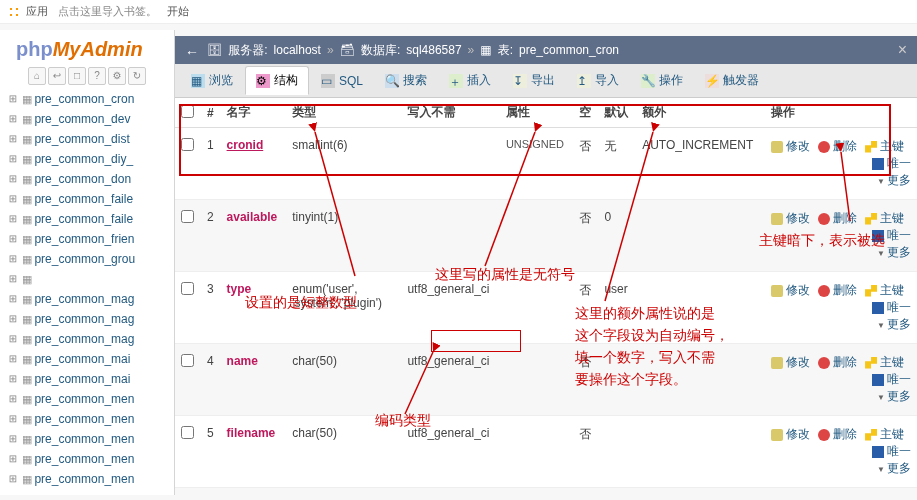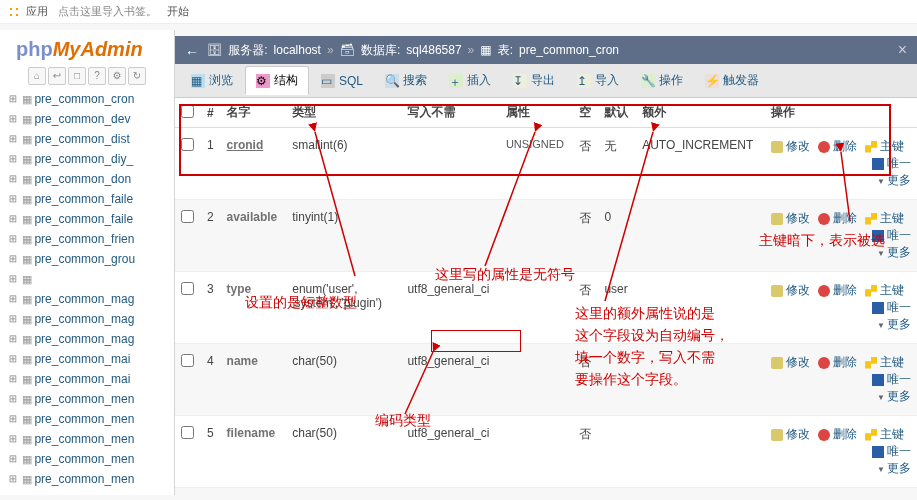--- a/index.html
+++ b/index.html
@@ -26,21 +26,21 @@
   .tabs { background: #e8e8e8; border-bottom: 1px solid #ccc; display: flex; align-items: center; height: 34px; padding: 0 6px; gap: 2px; }
   .tab { display: flex; align-items: center; gap: 4px; padding: 5px 10px; color: #235a81; cursor: pointer; border-radius: 3px 3px 0 0; font-size: 12px; }
   .tab.active { background: #fff; border: 1px solid #ccc; border-bottom: 1px solid #fff; color: #000; }
   .tab .ico { width: 14px; height: 14px; display: inline-block; }
   .tablewrap { flex: 1; overflow: auto; background: #fff; }
   table { width: 100%; border-collapse: collapse; font-size: 12px; }
   thead th { text-align: left; padding: 6px 6px; background: #fff; font-weight: bold; border-bottom: 1px solid #ddd; white-space: nowrap; }
   tbody tr { border-bottom: 1px solid #eee; }
   tbody tr.odd { background: #f7f7f7; }
   tbody td { padding: 10px 6px; vertical-align: top; white-space: nowrap; }
-  tbody td.name { color: #737373; font-weight: bold; }
+  tbody td.name { color: #be185d; font-weight: bold; }
   tbody td.name u { text-decoration: underline; }
   .ops { display: flex; flex-direction: column; gap: 0; align-items: flex-start; }
   .oprow { display: flex; gap: 8px; align-items: center; color: #235a81; }
   .oprow.sub { justify-content: flex-end; width: 100%; }
   .op { display: inline-flex; align-items: center; gap: 3px; cursor: pointer; }
   .op .ico { width: 12px; height: 12px; display: inline-block; }
   .ico-edit { background:#d9c96a; border-radius:2px; } 
   .ico-del { background:#d44; border-radius:50%; }
   .ico-key { background:#f5c518; clip-path: polygon(0 40%,50% 40%,50% 0,100% 0,100% 60%,50% 60%,50% 100%,0 100%); }
   .ico-unique { background:#2a5da8;  }

